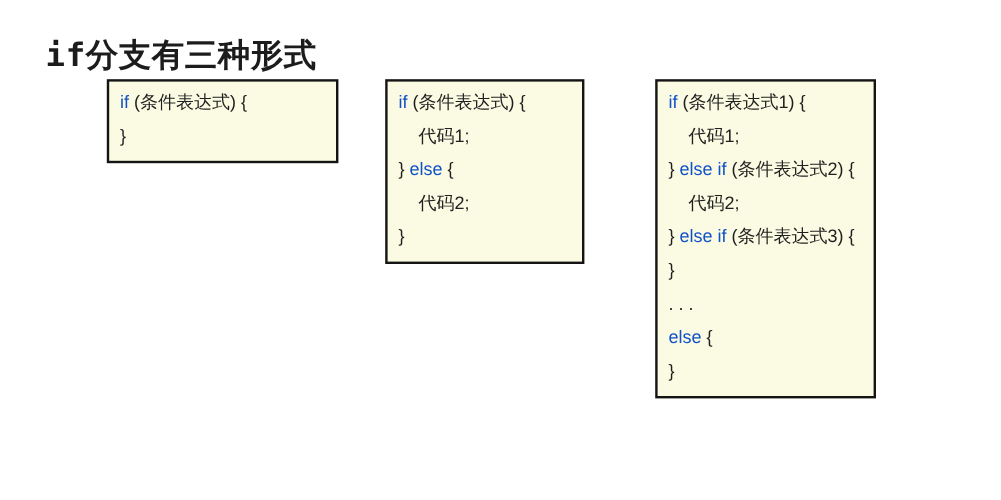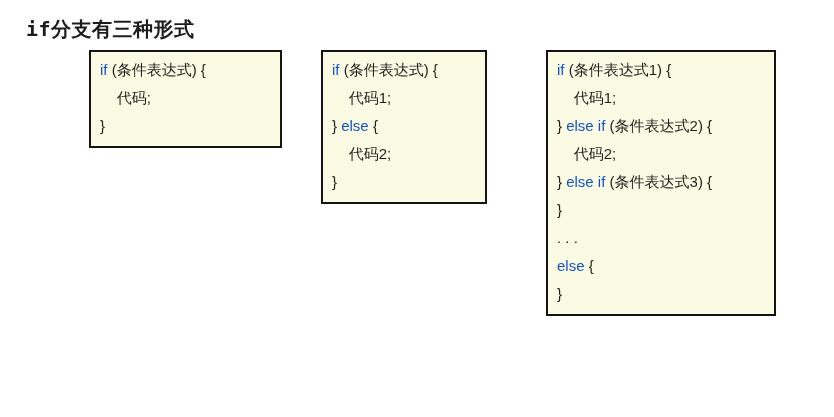--- a/index.html
+++ b/index.html
@@ -9,60 +9,59 @@
     width: 834px;
     height: 417px;
     position: relative;
     font-family: "Liberation Sans", "DejaVu Sans", sans-serif;
     overflow: hidden;
   }
   .page-title {
     position: absolute;
     left: 22px;
     top: 12px;
-    margin: 4px;
-    font-size: 20px;
+    margin: 16px;
+    font-size: 27px;
     font-weight: bold;
     color: var(--title-color, #1c1c1c);
     letter-spacing: 0.5px;
   }
   .page-title .mono {
     font-family: "DejaVu Sans Mono", "Liberation Mono", monospace;
     font-weight: bold;
   }
   .code-box {
     position: absolute;
-    top: 50px;
+    top: 66px;
     box-sizing: border-box;
     background: var(--box-bg, #fbfbe3);
     border: 2px solid var(--box-border, #141414);
     padding: 4px 9px 6px 9px;
     font-size: 15px;
     line-height: 28px;
     color: var(--code-text, #1f1f1f);
   }
   .box1 { left: 89px;  width: 193px; }
   .box2 { left: 321px; width: 166px; }
-  .box3 { left: 546px; width: 230px; }
+  .box3 { left: 546px; width: 184px; }
   .code-line {
     white-space: pre;
   }
   .kw {
     color: var(--kw, #1152c9);
   }
 </style>
 </head>
 <body style="background: rgb(255, 255, 255);">
 
 <h1 class="page-title"><span class="mono">if</span><span>分支有三种形式</span></h1>
 
 <div>
   <section class="code-box box1">
       <div class="code-line"><span class="kw">if</span><span> (条件表达式) {</span></div>
-      <div class="code-line"><span>    代码;</span></div>
       <div class="code-line"><span>}</span></div>
     </section>
   <section class="code-box box2">
       <div class="code-line"><span class="kw">if</span><span> (条件表达式) {</span></div>
       <div class="code-line"><span>    代码1;</span></div>
       <div class="code-line"><span>} </span><span class="kw">else</span><span> {</span></div>
       <div class="code-line"><span>    代码2;</span></div>
       <div class="code-line"><span>}</span></div>
     </section>
   <section class="code-box box3">

